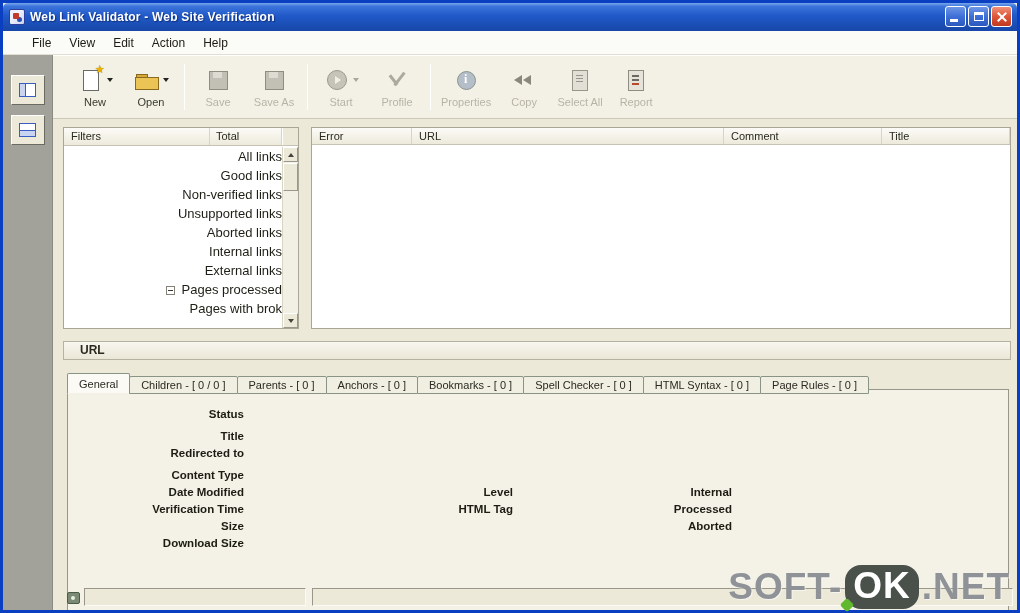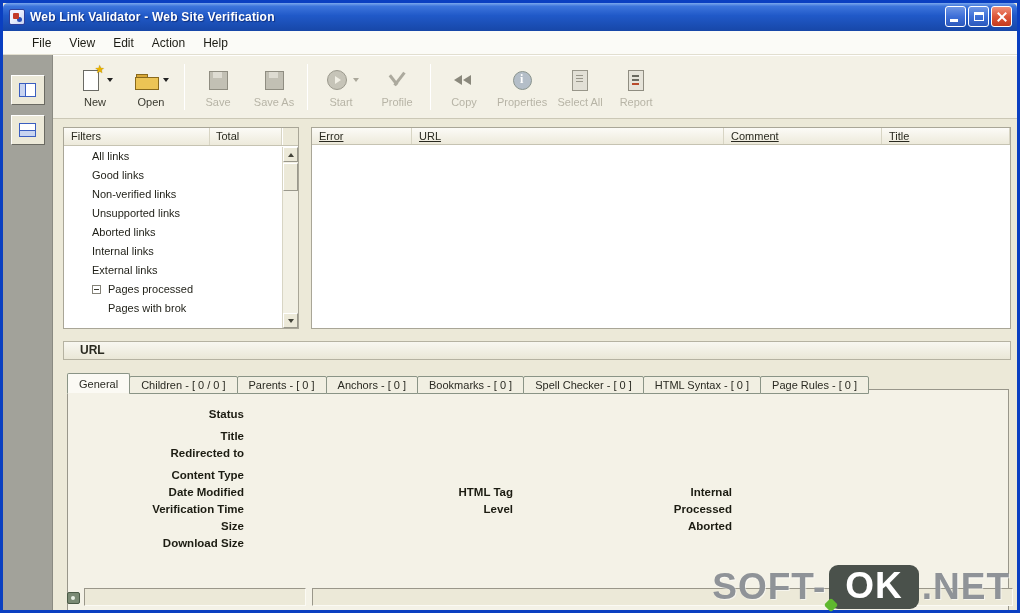--- a/index.html
+++ b/index.html
@@ -75,37 +75,37 @@
   .rail-ico.v2::before { content:""; position:absolute; left:0; right:0; bottom:0; height:5px; background:#C8D4F0; border-top:1px solid #3A5EC0; }
 
   
   .main { position:absolute; left:50px; right:0; top:116px; bottom:0; background:#ECE9D8; }
 
   .filters { position:absolute; left:10px; top:8px; width:236px; height:202px; background:#fff; border:1px solid #A9A697; }
   .f-header { height:18px; display:flex; background:linear-gradient(#FCFBF7,#EDEADB); border-bottom:1px solid #C6C3B2; font-size:11px; color:#2a2a20; }
   .f-h1 { width:146px; padding-left:7px; line-height:17px; border-right:1px solid #D8D5C4; }
   .f-h2 { flex:1; padding-left:6px; line-height:17px; border-right:1px solid #D8D5C4; }
   .f-hcorner { width:16px; background:#ECE9D8; border-left:1px solid #fff; }
-  .f-list { position:absolute; top:19px; left:0; right:16px; bottom:0; overflow:hidden; font-size:11px; }
+  .f-list { position:absolute; top:19px; left:0; right:16px; bottom:0; overflow:hidden; font-size:13px;text-align:right; }
   .f-item { height:19px; line-height:19px; padding-left:28px; color:#1e1e16; white-space:nowrap; }
   .f-item.selected { margin-left:24px; padding-left:4px; background:#2F5BC5; color:#fff; }
   .f-item.expand { }
   .f-item.child { padding-left:44px; }
   .minus-box { display:inline-block; width:9px; height:9px; border:1px solid #848278; background:#fff; position:relative; margin-right:7px; vertical-align:-1px; }
   .minus-box::after { content:""; position:absolute; left:1px; right:1px; top:3px; height:1px; background:#3a3a30; }
   .vscroll { position:absolute; top:19px; right:0; bottom:0; width:16px; background:#F2F0E4; border-left:1px solid #D8D5C4; }
   .vs-btn { position:absolute; left:0; right:0; height:15px; background:#ECE9D8; border:1px solid;
     border-color:#FFFFFF #9A988C #9A988C #FFFFFF; display:flex; align-items:center; justify-content:center; }
   .vs-btn.up { top:0; } .vs-btn.down { bottom:0; }
   .vs-thumb { position:absolute; left:0; right:0; top:16px; height:28px; background:#ECE9D8; border:1px solid;
     border-color:#FFFFFF #9A988C #9A988C #FFFFFF; }
 
   .results { position:absolute; left:258px; top:8px; right:6px; height:202px; background:#fff; border:1px solid #A9A697; }
   .r-header { display:flex; height:17px; background:linear-gradient(#FCFBF7,#EDEADB); border-bottom:1px solid #C6C3B2; font-size:11px; color:#2a2a20; }
-  .r-cell { padding-left:7px; line-height:16px; border-right:1px solid #D8D5C4; white-space:nowrap;text-decoration:underline; }
+  .r-cell { padding-left:7px; line-height:16px; border-right:1px solid #D8D5C4; white-space:nowrap; }
   .rc-error { width:100px; } .rc-url { width:312px; } .rc-comment { width:158px; } .rc-title { flex:1; }
 
   .urlbar { position:absolute; left:10px; right:6px; top:222px; height:19px;
     background:linear-gradient(#F8F7F0,#EAE7D7); border:1px solid #B5B2A1;
     font-weight:bold; font-size:12px; color:#2a2a20; padding-left:16px; line-height:17px; }
 
   .tabs { position:absolute; left:14px; top:254px; height:21px; display:flex; align-items:flex-end; font-size:11px; z-index:2; }
   .tab { height:18px; line-height:17px; padding:0 11px; background:#F1EFE2; border:1px solid #8A9486; margin-right:-1px;
     color:#2a2a22; white-space:nowrap; border-radius:2px 2px 0 0; }
   .tab.active { height:21px; line-height:20px; background:#FBFAF4; border-bottom-color:#F4F2E7; }
@@ -121,21 +121,21 @@
   .sb-icon { position:absolute; left:14px; bottom:4px; width:13px; height:12px; background:#7A8A74; border:1px solid #4A5A46; border-radius:2px; }
   .sb-icon::after { content:""; position:absolute; left:3px; top:3px; width:4px; height:4px; background:#E8F0E4; border-radius:50%; }
   .sb-panel { position:absolute; bottom:2px; height:18px; background:#ECE9D8; border:1px solid; border-color:#9A978A #FBFAF4 #FBFAF4 #9A978A; }
   .sb-p1 { left:31px; width:222px; }
   .sb-p2 { left:259px; right:4px; }
 
   
   .watermark { position:absolute; right:10px; bottom:4px; display:flex; align-items:center; z-index:9;
     font-size:37px; font-weight:bold; letter-spacing:1px; color:#8F9398;
     text-shadow:1px 1px 0 rgba(255,255,255,0.55); }
-  .wm-ok { background:#4A514B; color:#FFFFFF; border-radius:9px; padding:0 16px 2px; margin:0 3px; position:relative; text-shadow:none; }
+  .wm-ok { background:#4A514B; color:#FFFFFF; border-radius:16px; padding:0 8px 2px; margin:0 3px; position:relative; text-shadow:none; }
   .wm-ok::before { content:""; position:absolute; left:-3px; bottom:-1px; width:10px; height:10px; background:#5FB82E; transform:rotate(45deg); border-radius:2px; }
 </style>
 </head>
 <body>
 
 <div class="screen">
   <div class="win-inner">
 
     <div class="titlebar">
       <span class="app-icon"></span>
@@ -209,29 +209,29 @@
       </div>
       <div class="tb-btn disabled">
         <div class="ico-row">
             <span class="ic ic-profile"></span>
           </div>
         <span class="tb-label">Profile</span>
       </div>
       <div class="tb-sep"></div>
       <div class="tb-btn disabled">
         <div class="ico-row">
+            <span class="ic ic-props"></span>
+          </div>
+        <span class="tb-label">Properties</span>
+      </div>
+      <div class="tb-btn disabled">
+        <div class="ico-row">
             <span class="ic ic-copy"></span>
           </div>
         <span class="tb-label">Copy</span>
-      </div>
-      <div class="tb-btn disabled">
-        <div class="ico-row">
-            <span class="ic ic-props"></span>
-          </div>
-        <span class="tb-label">Properties</span>
       </div>
       <div class="tb-btn disabled">
         <div class="ico-row">
             <span class="ic ic-selall"></span>
           </div>
         <span class="tb-label">Select All</span>
       </div>
       <div class="tb-btn disabled">
         <div class="ico-row">
             <span class="ic ic-report"></span>
@@ -297,22 +297,22 @@
           <div class="d-row">Status</div>
           <div class="d-row gap">Title</div>
           <div class="d-row">Redirected to</div>
           <div class="d-row gap">Content Type</div>
           <div class="d-row">Date Modified</div>
           <div class="d-row">Verification Time</div>
           <div class="d-row">Size</div>
           <div class="d-row">Download Size</div>
         </div>
         <div class="d-col d-mid">
+          <div class="d-row">Level</div>
           <div class="d-row">HTML Tag</div>
-          <div class="d-row">Level</div>
         </div>
         <div class="d-col d-right">
           <div class="d-row">Internal</div>
           <div class="d-row">Processed</div>
           <div class="d-row">Aborted</div>
         </div>
       </div>
 
       <div class="statusbar">
         <span class="sb-icon"></span>

